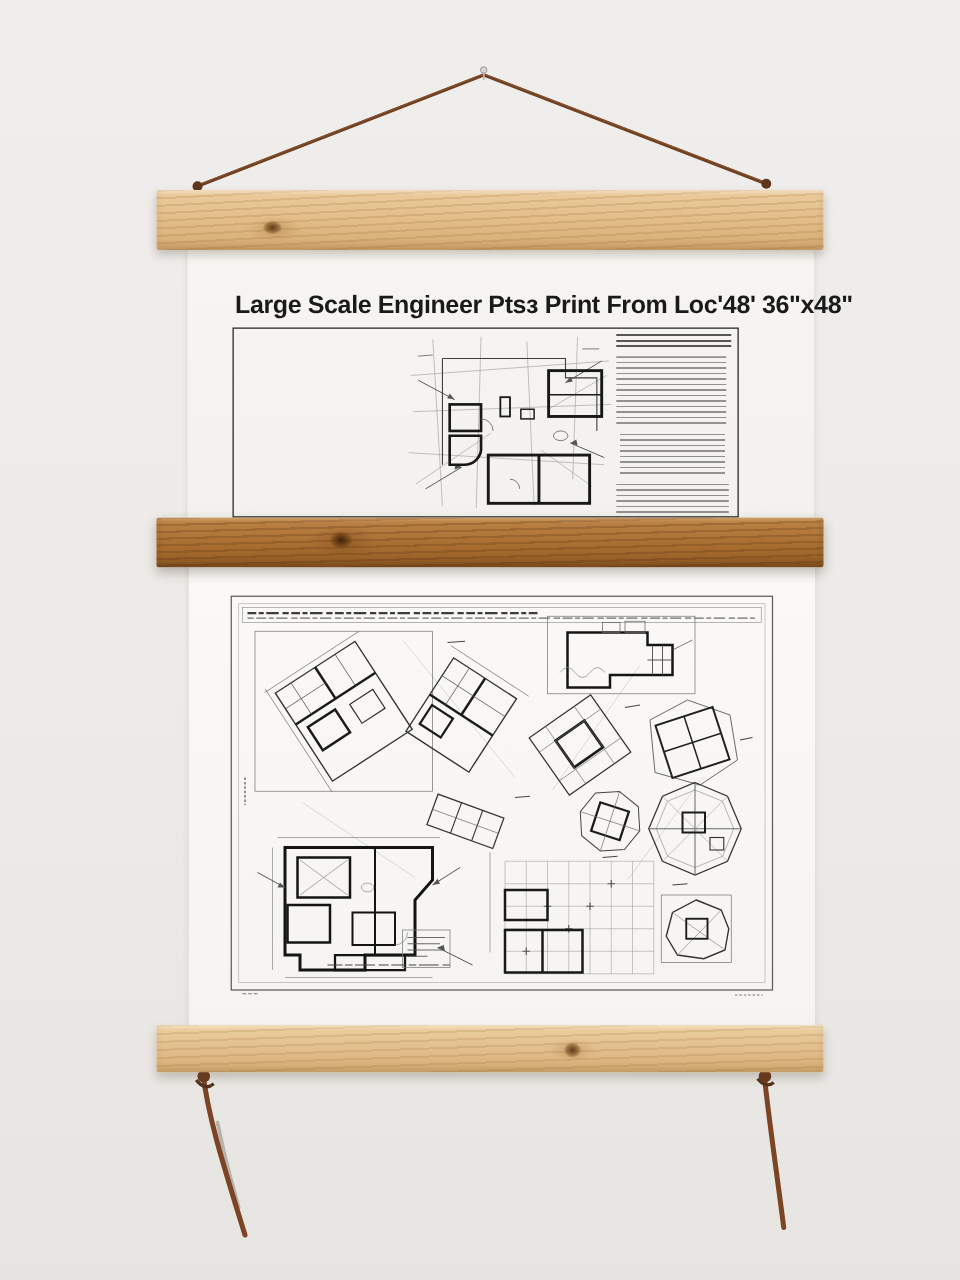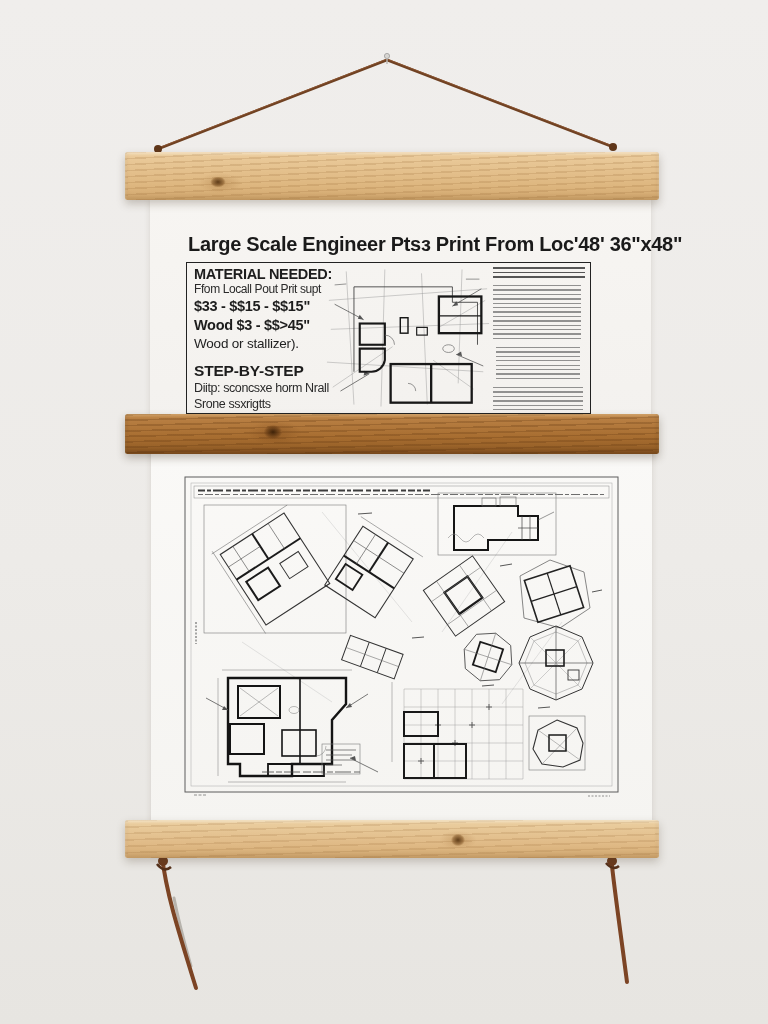--- a/index.html
+++ b/index.html
@@ -105,30 +105,20 @@
     <g>
       <path d="M611,857 C615,895 621,935 627,982" fill="none" stroke="#7c4424" stroke-width="4" stroke-linecap="round"></path>
       <path d="M606,863 q7,8 13,3" fill="none" stroke="#55301a" stroke-width="2.6"></path>
       <circle cx="612" cy="861" r="5" fill="#6b3a1c"></circle>
     </g>
   </svg>
 
   <div class="paper paper-top">
     <div class="sheet-title">Large Scale Engineer Ptsɜ Print From Loc'48' 36"x48"</div>
     <div class="info-box">
-      <div class="col-left">
-        <div class="mat-h">MATERIAL NEEDED:</div>
-        <div class="mat-l1">Ffom Locall Pout Prit supt</div>
-        <div class="mat-price">$33 - $$15 - $$15"</div>
-        <div class="mat-price">Wood $3 - $$&gt;45"</div>
-        <div class="mat-l4">Wood or stallizer).</div>
-        <div class="step-h">STEP-BY-STEP</div>
-        <div class="step-l">Diitp: sconcsxe horm Nrall</div>
-        <div class="step-l">Srone ssxrigtts</div>
-      </div>
 
       <svg class="plan-top" width="166" height="146" viewBox="0 0 172 146">
         <g stroke="#9b9b9b" stroke-width="0.5" fill="none">
           <path d="M4,34 L168,22"></path>
             <path d="M6,64 L170,58"></path>
             <path d="M2,98 L164,108"></path>
           <path d="M22,4 L30,142"></path>
             <path d="M62,2 L58,144"></path>
             <path d="M100,6 L106,142"></path>
           <path d="M142,2 L138,120"></path>

